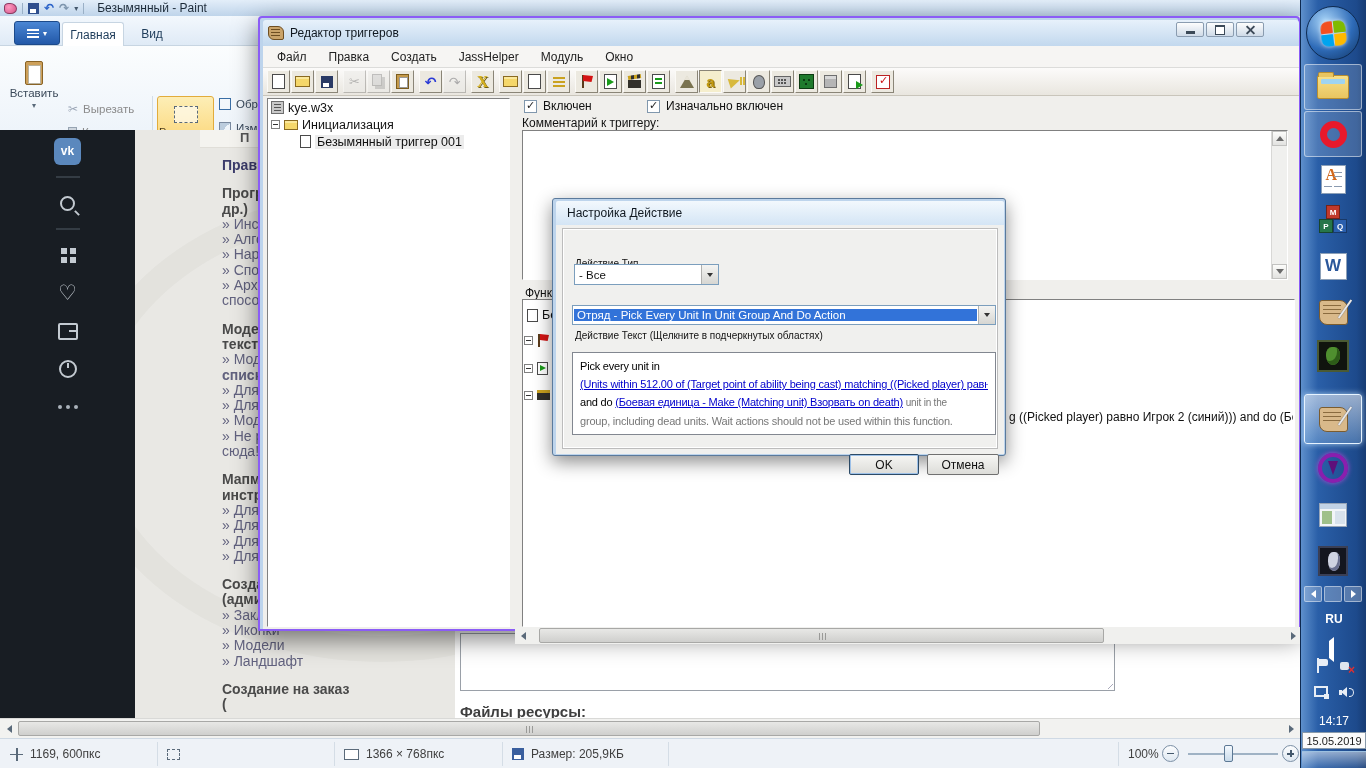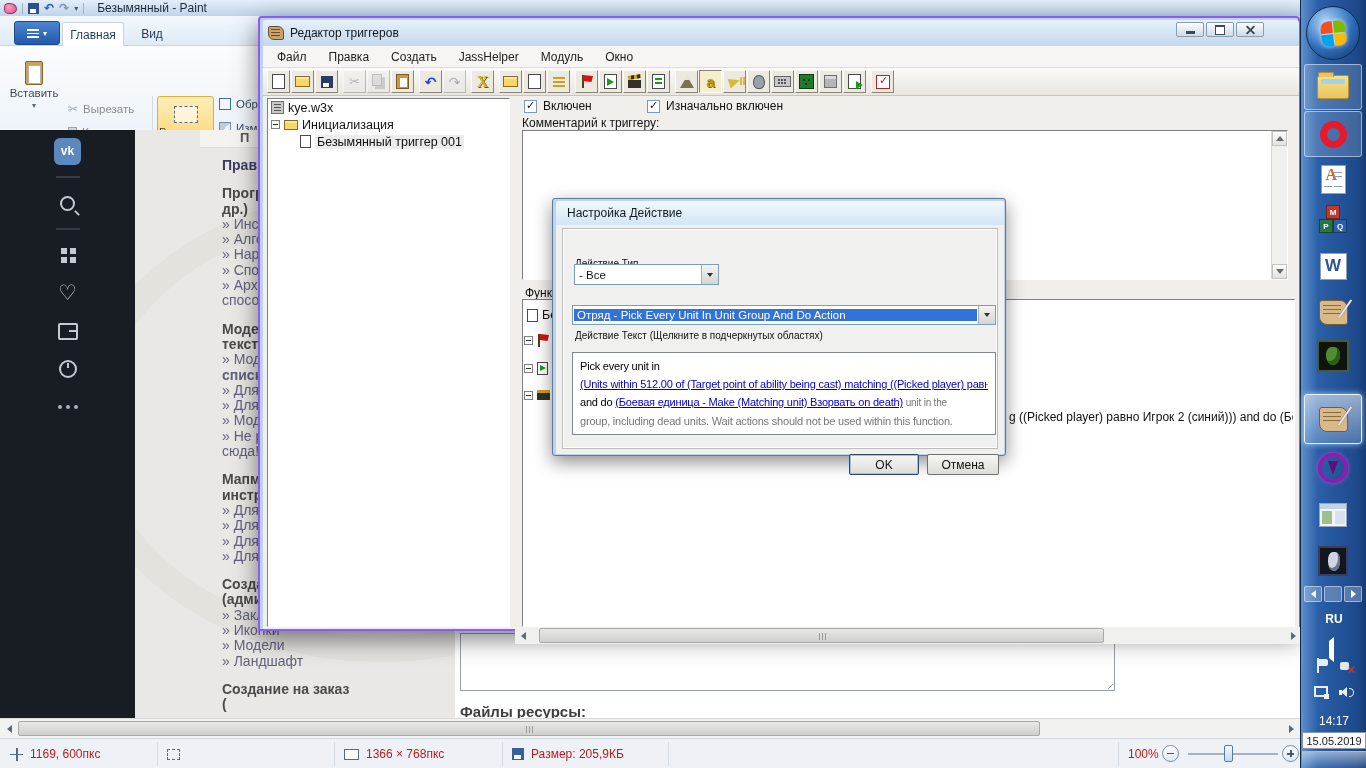--- a/index.html
+++ b/index.html
@@ -78,21 +78,21 @@
   #wp-textarea::after{content:"";position:absolute;right:1px;bottom:1px;width:9px;height:9px;background:linear-gradient(135deg,transparent 50%,#aab 50% 55%,transparent 55% 70%,#aab 70% 75%,transparent 75%);}
   #wp-files-heading{left:460px;top:573px;font-size:15px;font-weight:bold;color:#3f3f3f;}
 
   
   #paint-hscroll{left:0;top:718px;width:1300px;height:20px;background:#f2f2f0;border-top:1px solid #d9d9d7;}
   .sb-arrow{position:absolute;top:2px;width:16px;height:15px;display:flex;align-items:center;justify-content:center;}
   .tri-l{width:0;height:0;border-top:4px solid transparent;border-bottom:4px solid transparent;border-right:5px solid #5a6a7a;}
   .tri-r{width:0;height:0;border-top:4px solid transparent;border-bottom:4px solid transparent;border-left:5px solid #5a6a7a;}
   .hthumb{position:absolute;top:2px;height:15px;background:linear-gradient(#e8e8e6,#cfcfcd);border:1px solid #a8a8a6;border-radius:2px;}
   .hthumb::after{content:"";position:absolute;left:50%;top:4px;width:1px;height:7px;background:#9a9a98;box-shadow:-3px 0 #9a9a98,3px 0 #9a9a98;}
-  #paint-statusbar{left:0;top:738px;width:1300px;height:30px;background:#eef2f7;border-top:1px solid #cfd9e4;font-size:12px;color:#b91c1c;}
+  #paint-statusbar{left:0;top:738px;width:1300px;height:30px;background:#eef2f7;border-top:1px solid #cfd9e4;font-size:12px;color:#404040;}
   .st-sep{position:absolute;top:3px;width:1px;height:24px;background:#d4dde6;}
   .st-item{position:absolute;top:0;height:30px;display:flex;align-items:center;gap:7px;}
   .st-pos{width:13px;height:13px;position:relative;}
   .st-pos::before{content:"";position:absolute;left:6px;top:0;width:1.5px;height:13px;background:#5a6a7a;}
   .st-pos::after{content:"";position:absolute;top:6px;left:0;width:13px;height:1.5px;background:#5a6a7a;}
   .st-sel{width:13px;height:11px;border:1.5px dashed #5a6a7a;}
   .st-canvas{width:15px;height:11px;border:1.5px solid #5a6a7a;background:#fff;}
   .st-disk{width:12px;height:12px;background:#3a5f9e;position:relative;}
   .st-disk::after{content:"";position:absolute;left:2px;bottom:1px;width:7px;height:4px;background:#fff;}
   .zoom-circle{position:absolute;top:745px;width:17px;height:17px;border:1px solid #7b8fa5;border-radius:50%;background:linear-gradient(#fcfdfe,#dfe8f1);display:flex;align-items:center;justify-content:center;}

